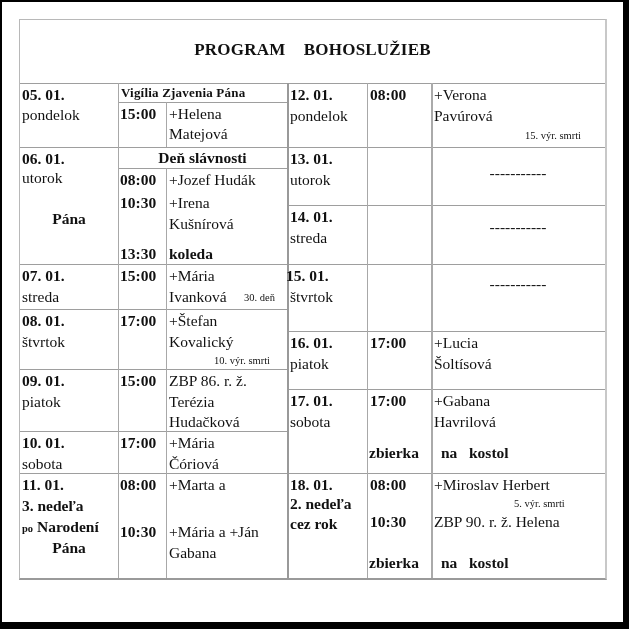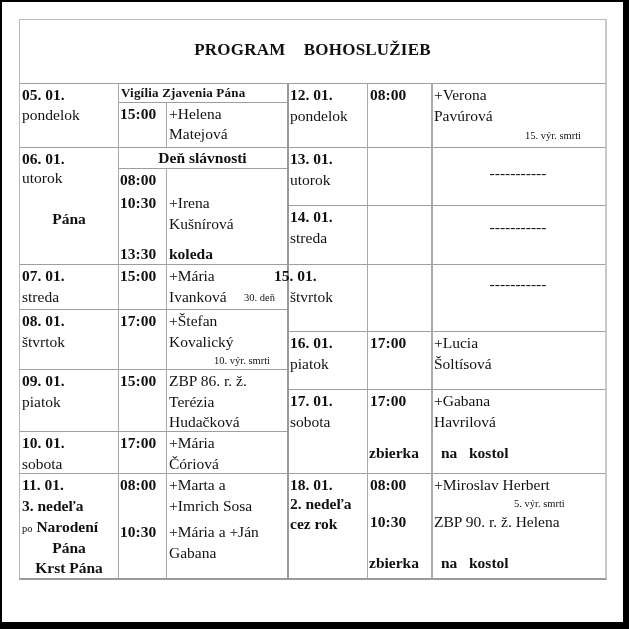--- a/index.html
+++ b/index.html
@@ -55,20 +55,21 @@
   <div class="t b" style="left:101px;top:63px;font-size:13px;letter-spacing:0.2px">Vigília  Zjavenia  Pána</div>
   <div class="t b" style="left:100px;top:84px">15:00</div>
   <div class="t" style="left:149px;top:84px">+Helena</div>
   <div class="t" style="left:149px;top:104px">Matejová</div>
 
   <div class="t b" style="left:2px;top:129px">06. 01.</div>
   <div class="t" style="left:2px;top:148px">utorok</div>
   <div class="t b c" style="left:0;width:98px;top:189px">Pána</div>
   <div class="t b c" style="left:98px;width:169px;top:128px">Deň  slávnosti</div>
   <div class="t b" style="left:100px;top:150px">08:00</div>
+  <div class="t" style="left:149px;top:150px">+Jozef  Hudák</div>
   <div class="t b" style="left:100px;top:173px">10:30</div>
   <div class="t" style="left:149px;top:173px">+Irena</div>
   <div class="t" style="left:149px;top:194px">Kušnírová</div>
   <div class="t b" style="left:100px;top:224px">13:30</div>
   <div class="t b" style="left:149px;top:224px">koleda</div>
 
   <div class="t b" style="left:2px;top:246px">07. 01.</div>
   <div class="t" style="left:2px;top:267px">streda</div>
   <div class="t b" style="left:100px;top:246px">15:00</div>
   <div class="t" style="left:149px;top:246px">+Mária</div>
@@ -90,46 +91,44 @@
   <div class="t" style="left:149px;top:392px">Hudačková</div>
 
   <div class="t b" style="left:2px;top:413px">10. 01.</div>
   <div class="t" style="left:2px;top:434px">sobota</div>
   <div class="t b" style="left:100px;top:413px">17:00</div>
   <div class="t" style="left:149px;top:413px">+Mária</div>
   <div class="t" style="left:149px;top:434px">Čóriová</div>
 
   <div class="t b" style="left:2px;top:455px">11. 01.</div>
   <div class="t b" style="left:2px;top:476px">3. nedeľa</div>
-  <div class="t b" style="left:2px;top:497px"><span class="sm" style="font-weight:normal">po</span> <span>Narodení</span></div>
+  <div class="t b" style="left:2px;top:497px"><span class="sm" style="font-weight:bold">po</span> <span>Narodení</span></div>
   <div class="t b c" style="left:0;width:98px;top:518px">Pána</div>
-  <div class="t b c" style="left:0;width:98px;top:538px">Krst  Pána</div>
   <div class="t b" style="left:100px;top:455px">08:00</div>
   <div class="t" style="left:149px;top:455px">+Marta  a</div>
-  <div class="t" style="left:149px;top:476px">+Imrich  Sosa</div>
   <div class="t b" style="left:100px;top:502px">10:30</div>
   <div class="t" style="left:149px;top:502px">+Mária  a  +Ján</div>
   <div class="t" style="left:149px;top:523px">Gabana</div>
 
   <div class="t b" style="left:270px;top:65px">12. 01.</div>
   <div class="t" style="left:270px;top:86px">pondelok</div>
   <div class="t b" style="left:350px;top:65px">08:00</div>
   <div class="t" style="left:414px;top:65px">+Verona</div>
   <div class="t" style="left:414px;top:86px">Pavúrová</div>
   <div class="t sm" style="left:505px;top:106px">15. výr. smrti</div>
 
   <div class="t b" style="left:270px;top:129px">13. 01.</div>
   <div class="t" style="left:270px;top:150px">utorok</div>
   <div class="t c" style="left:411px;width:174px;top:143px">-----------</div>
 
   <div class="t b" style="left:270px;top:187px">14. 01.</div>
   <div class="t" style="left:270px;top:208px">streda</div>
   <div class="t c" style="left:411px;width:174px;top:197px">-----------</div>
 
-  <div class="t b" style="left:254px;top:246px">15. 01.</div>
+  <div class="t b" style="left:266px;top:246px">15. 01.</div>
   <div class="t" style="left:270px;top:267px">štvrtok</div>
   <div class="t c" style="left:411px;width:174px;top:254px">-----------</div>
 
   <div class="t b" style="left:270px;top:313px">16. 01.</div>
   <div class="t" style="left:270px;top:334px">piatok</div>
   <div class="t b" style="left:350px;top:313px">17:00</div>
   <div class="t" style="left:414px;top:313px">+Lucia</div>
   <div class="t" style="left:414px;top:334px">Šoltísová</div>
 
   <div class="t b" style="left:270px;top:371px">17. 01.</div>

